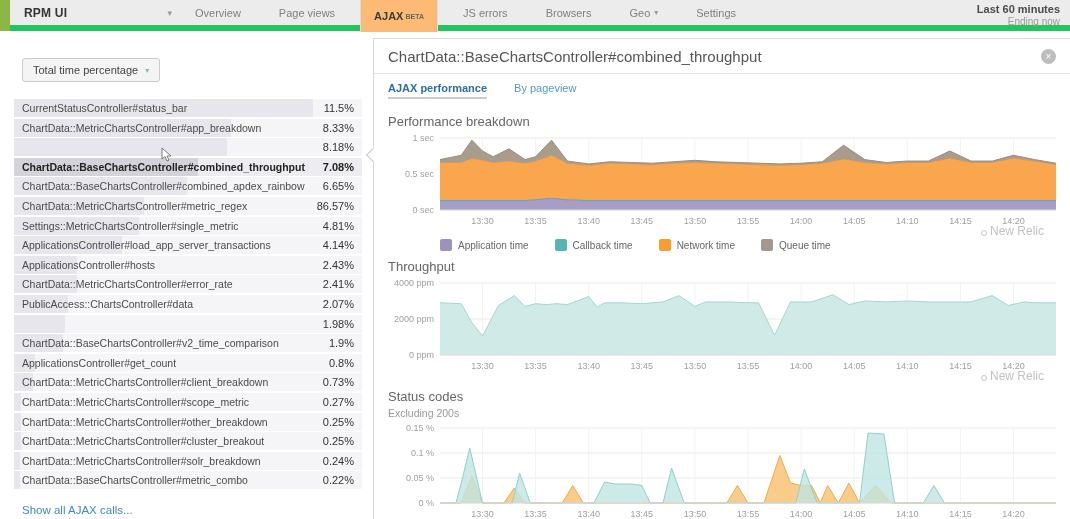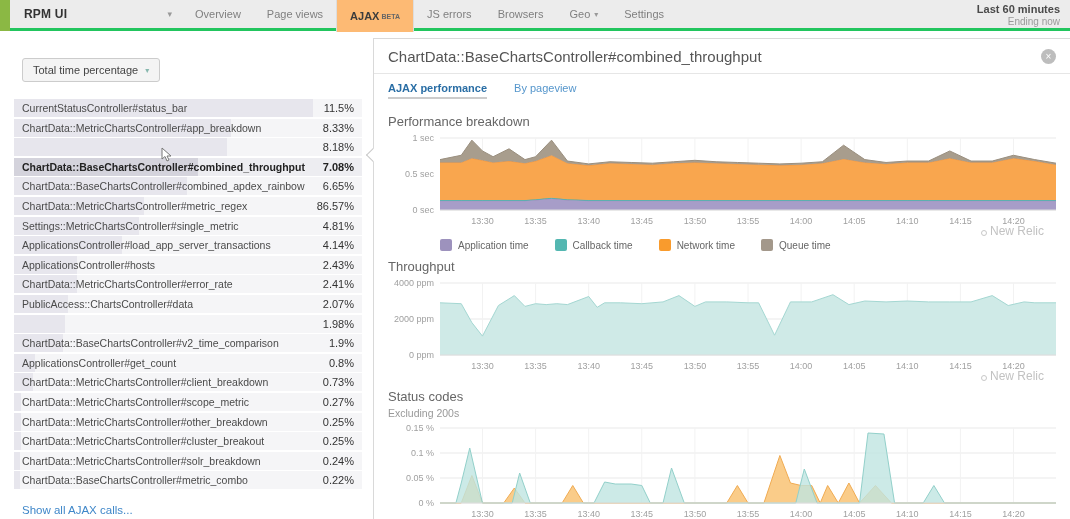--- a/index.html
+++ b/index.html
@@ -2,21 +2,21 @@
 <html><head>
 <meta charset="utf-8">
 <style>
   * { box-sizing: border-box; margin: 0; padding: 0; }
   html,body { background:#fff; }
   body { font-family:"Liberation Sans", sans-serif; }
   .app { position:relative; width:1070px; height:519px; background:#fff; overflow:hidden; }
 
   
   header { position:absolute; left:0; top:0; width:1070px; height:31px;
-           background:#ececec; border-bottom:3px solid #22c55e; display:flex; align-items:stretch; }
+           background:#ececec; border-bottom:6px solid #22c55e; display:flex; align-items:stretch; }
   .brand-strip { width:10px; height:31px; background:#8bb844; flex:none; }
   .brand { display:flex; align-items:center; width:172px; flex:none; padding-left:14px; cursor:pointer; }
   .brand .bname { font-size:12px; font-weight:bold; color:#333; letter-spacing:.2px; }
   .brand .caret { margin-left:auto; margin-right:10px; font-size:9px; color:#999; }
   .nav-item { display:flex; align-items:center; padding:0 13px; font-size:11px; color:#7f7f7f; cursor:pointer; }
   .nav-item.active { background:#fdba74; color:#3c3c3c; font-weight:bold; height:32px;
                      border-left:1px solid #ddd; border-right:1px solid #ddd; }
   .nav-item sup.beta { font-size:7px; color:#666; margin-left:2px; font-weight:bold; }
   .nav-item .ncaret { margin-left:4px; font-size:8px; color:#999; }
   .time-range { margin-left:auto; padding-right:10px; text-align:right; padding-top:3px; }
@@ -71,21 +71,21 @@
 <body>
 
 <div class="app">
 
   <header>
     <div class="brand-strip"></div>
     <div class="brand">
       <span class="bname">RPM UI</span>
       <span class="caret">▾</span>
     </div>
-    <nav id="nav-items" style="display:flex;">
+    <nav id="nav-items" style="display:flex;gap:12px;">
         <div class="nav-item">
           <span>Overview</span>
         </div>
         <div class="nav-item">
           <span>Page views</span>
         </div>
         <div class="nav-item active">
           <span>AJAX</span>
           <sup class="beta">BETA</sup>
         </div>

